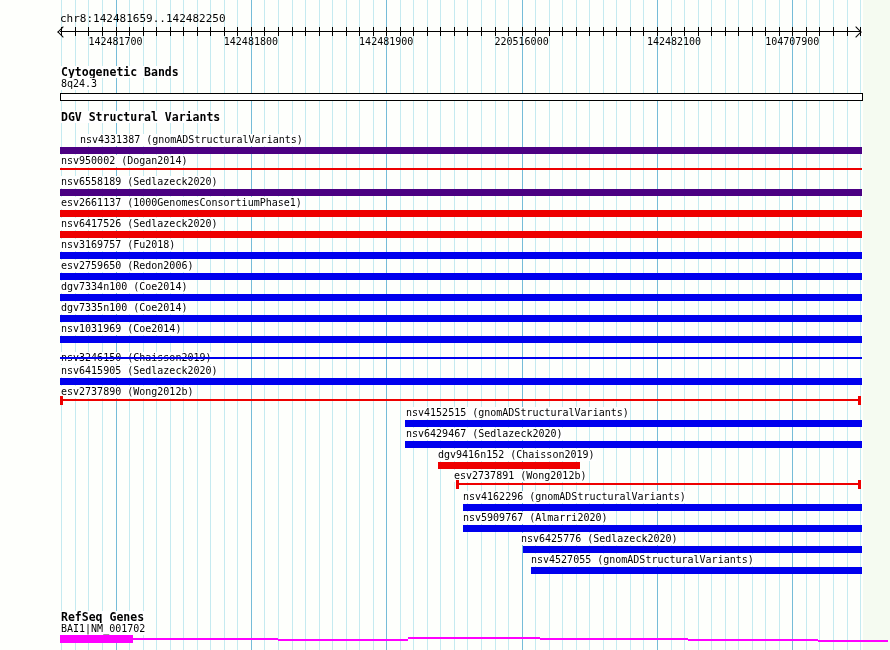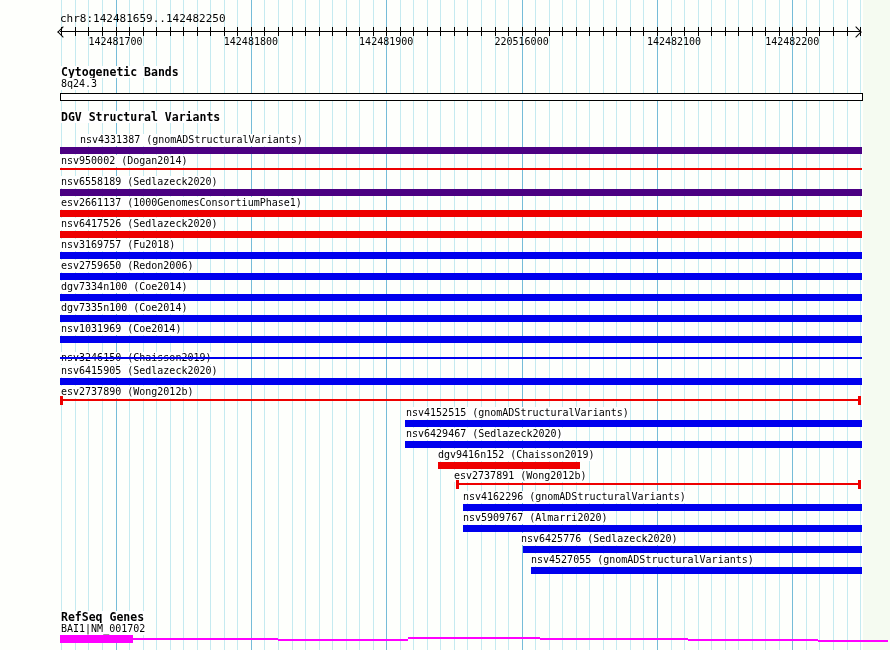--- a/index.html
+++ b/index.html
@@ -164,21 +164,21 @@
         <div class="rtick" style="left: 832.9px;"></div>
         <div class="rtick" style="left: 846.5px;"></div>
         <div class="rtick" style="left: 860px;"></div>
       </div>
     <div id="tick-labels">
         <div class="ticklabel" style="left: 115.5px;">142481700</div>
         <div class="ticklabel" style="left: 250.9px;">142481800</div>
         <div class="ticklabel" style="left: 386.2px;">142481900</div>
         <div class="ticklabel" style="left: 521.6px;">220516000</div>
         <div class="ticklabel" style="left: 657px; margin-left: 17px;">142482100</div>
-        <div class="ticklabel" style="left: 792.3px;">142482200</div>
+        <div class="ticklabel" style="left: 792.3px;">104707900</div>
       </div>
   </div>
 
   <div id="cyto">
     <div class="section-title" id="cyto-title">Cytogenetic Bands</div>
     <div class="small-label" id="cyto-band-label">8q24.3</div>
     <div id="cyto-band"></div>
   </div>
 
   <div id="dgv">

